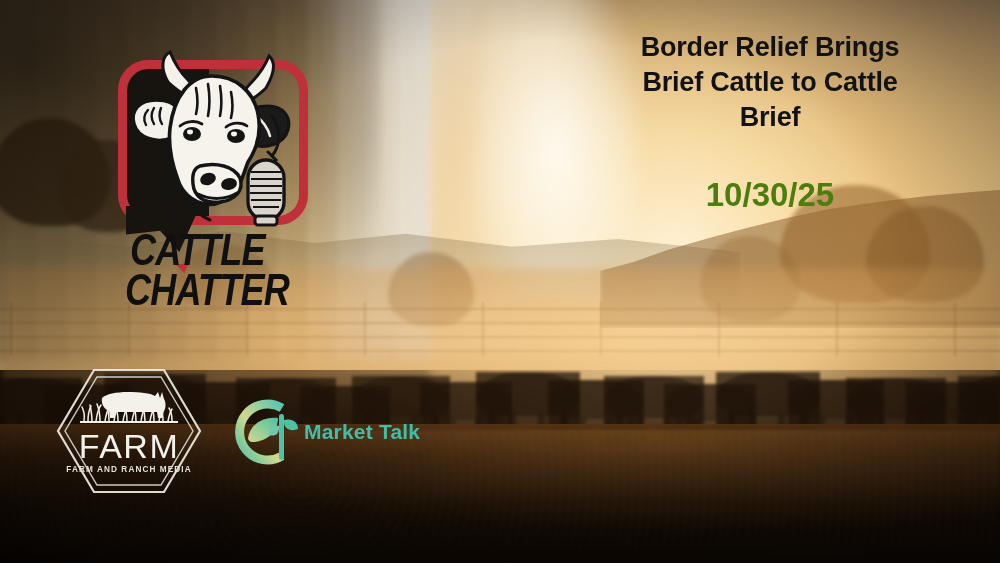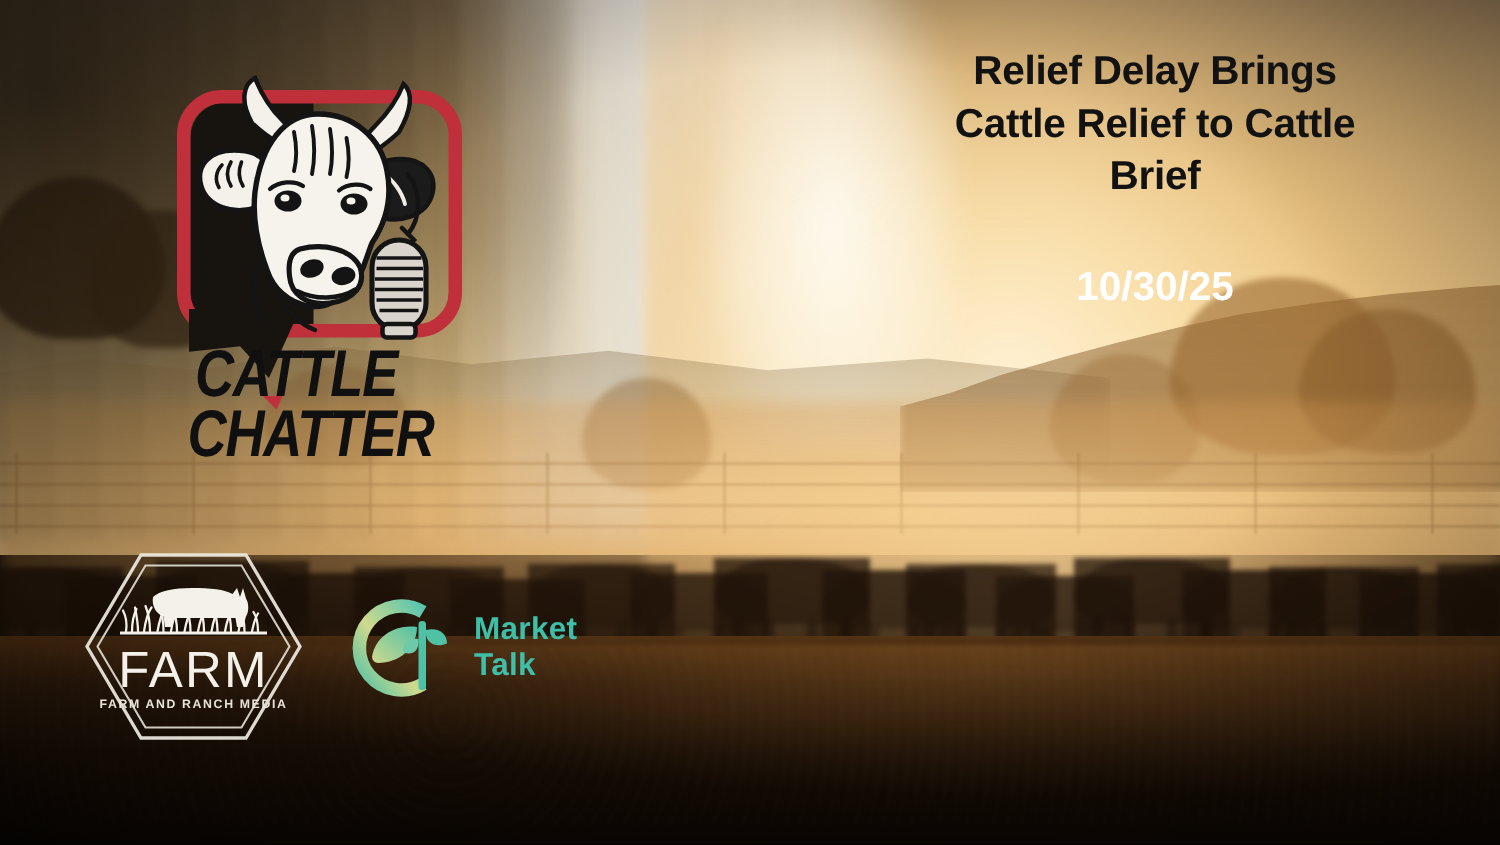--- a/index.html
+++ b/index.html
@@ -144,21 +144,21 @@
     background:radial-gradient(ellipse at 55% 42%, rgba(0,0,0,0) 42%, rgba(0,0,0,.38) 88%, rgba(0,0,0,.62) 100%);
   }
 
   
   .title-block{position:absolute;left:560px;top:30px;width:420px;text-align:center;}
   .headline{
     color:#121212;font-size:27px;font-weight:bold;line-height:1.29;
     letter-spacing:-0.2px;margin:0;
   }
   .date-line{
-    color:#ffffff;font-size:27px;font-weight:bold;margin-top:42px;letter-spacing:0px;
+    color:#4d7c0f;font-size:33px;font-weight:bold;margin-top:42px;letter-spacing:0px;
   }
 
   
   .cc-logo{position:absolute;left:112px;top:48px;width:200px;height:265px;}
   .bubble{position:absolute;left:6px;top:12px;width:190px;height:165px;}
   .bubble-shape{
     position:absolute;inset:0;
     border:9px solid #c0303a;border-radius:30px;
     box-sizing:border-box;
   }
@@ -186,21 +186,21 @@
   }
   .cc-wordmark .l2{display:block;margin-left:-6px;}
 
   
   .farm-logo{position:absolute;left:54px;top:366px;width:150px;height:130px;}
 
   
   .mt-logo{position:absolute;left:224px;top:392px;width:200px;height:80px;display:flex;align-items:center;}
   .mt-mark{width:80px;height:80px;flex:0 0 80px;}
   .mt-text{
-    font-size:21px;font-weight:bold;color:#3fbfa8;letter-spacing:.2px;margin-left:12px;
+    font-size:21px;font-weight:bold;color:#3fbfa8;letter-spacing:.2px;margin-left:0;
   }
 </style>
 </head>
 <body>
 
 <div class="stage">
 
   <div class="bg">
     <div class="sky"></div>
     <div class="streaks"></div>
@@ -355,22 +355,22 @@
           <div class="leg" style="left: 32px; height: 33px;"></div>
         </div>
       </div>
     <div class="ground"></div>
     <div class="ground-spec"></div>
     <div class="vignette"></div>
   </div>
 
   <div class="title-block">
     <div class="headline">
-      <div>Relief Delay Brings</div>
-      <div>Cattle Relief to Cattle</div>
+      <div>Border Relief Brings</div>
+      <div>Brief Cattle to Cattle</div>
       <div>Brief</div>
     </div>
     <div class="date-line">10/30/25</div>
   </div>
 
   <div class="cc-logo">
     <div class="bubble">
       <div class="bubble-fill"></div>
       <div class="bubble-shape"></div>
     </div>

